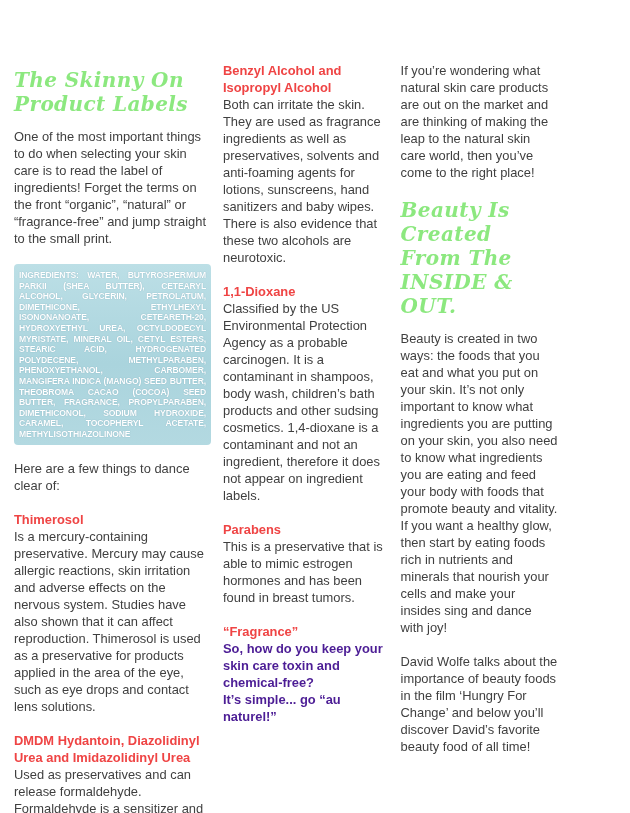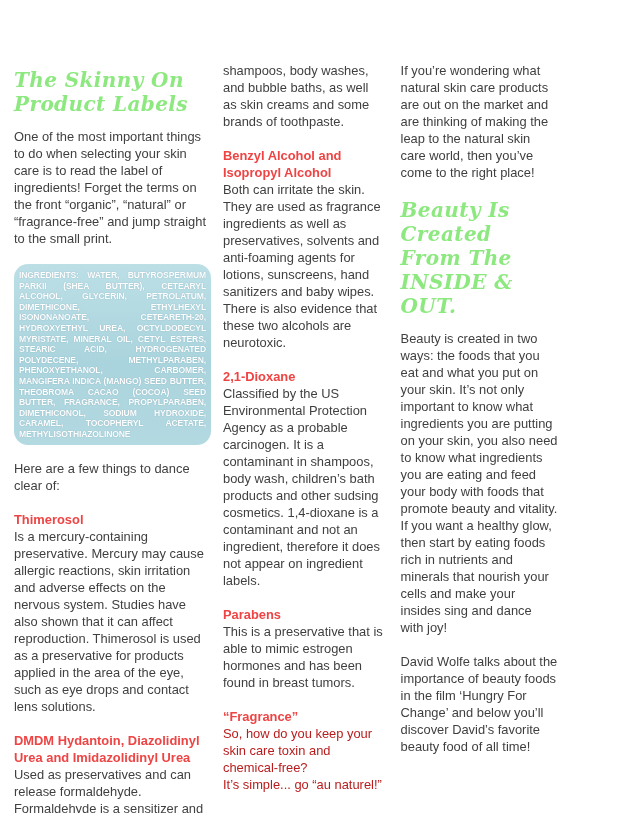--- a/index.html
+++ b/index.html
@@ -49,35 +49,35 @@
     color: #ef4444;
     margin: 0;
   }
   .sec-body { margin: 0 0 17px 0; }
 
   .ingredients-box {
     box-sizing: border-box;
     width: 197px;
     min-height: 102px;
     background: linear-gradient(180deg, #bcdfe6 0%, #aad4dd 55%, #b3d9e1 100%);
-    border-radius: 14px;
+    border-radius: 4px;
     padding: 6px 5px 5px 5px;
     margin: 0 0 15px 0;
     font-size: 8.6px;
     line-height: 10.6px;
     font-weight: bold;
     letter-spacing: -0.15px;
     color: #ffffff;
     text-align: justify;
     text-shadow: 0 0 1px rgba(20, 80, 110, 0.35);
     text-transform: uppercase;
   }
   .cta-heading {
-    font-weight: normal;
-    color: #b91c1c;
+    font-weight: bold;
+    color: #4c1d95;
     margin: 0;
   }
   .cta-gap { margin: 0 0 17px 0; }
 </style>
 </head>
 <body>
 
 <div class="page">
   <div class="cols">
 
@@ -91,26 +91,25 @@
 
       <div class="sec-heading">Thimerosol</div>
       <p class="sec-body">Is a mercury-containing preservative. Mercury may cause allergic reactions, skin irritation and adverse effects on the nervous system. Studies have also shown that it can affect reproduction. Thimerosol is used as a preservative for products applied in the area of the eye, such as eye drops and contact lens solutions.</p>
 
       <div class="sec-heading">DMDM Hydantoin, Diazolidinyl Urea and Imidazolidinyl Urea</div>
       <p class="sec-body">Used as preservatives and can release formaldehyde. Formaldehyde is a sensitizer and a proven carcinogen. Exposure to formaldehyde may cause joint pain, depression, headaches, chest pains, ear infections, chronic fatigue, dizziness and loss of sleep.</p>
 
     </div>
 
     <div class="col col-mid">
-      <p>shampoos, body washes, and bubble baths, as well as skin creams and some brands of toothpaste.</p>
 
       <div class="sec-heading">Benzyl Alcohol and Isopropyl Alcohol</div>
       <p class="sec-body">Both can irritate the skin. They are used as fragrance ingredients as well as preservatives, solvents and anti-foaming agents for lotions, sunscreens, hand sanitizers and baby wipes. There is also evidence that these two alcohols are neurotoxic.</p>
 
-      <div class="sec-heading">2,1-Dioxane</div>
+      <div class="sec-heading">1,1-Dioxane</div>
       <p class="sec-body">Classified by the US Environmental Protection Agency as a probable carcinogen. It is a contaminant in shampoos, body wash, children’s bath products and other sudsing cosmetics. 1,4-dioxane is a contaminant and not an ingredient, therefore it does not appear on ingredient labels.</p>
 
       <div class="sec-heading">Parabens</div>
       <p class="sec-body">This is a preservative that is able to mimic estrogen hormones and has been found in breast tumors.</p>
 
       <div class="sec-heading">“Fragrance”</div>
 
       <div class="cta-heading">So, how do you keep your skin care toxin and chemical-free?</div>
       <div class="cta-heading cta-gap">It’s simple... go “au naturel!”</div>
 

